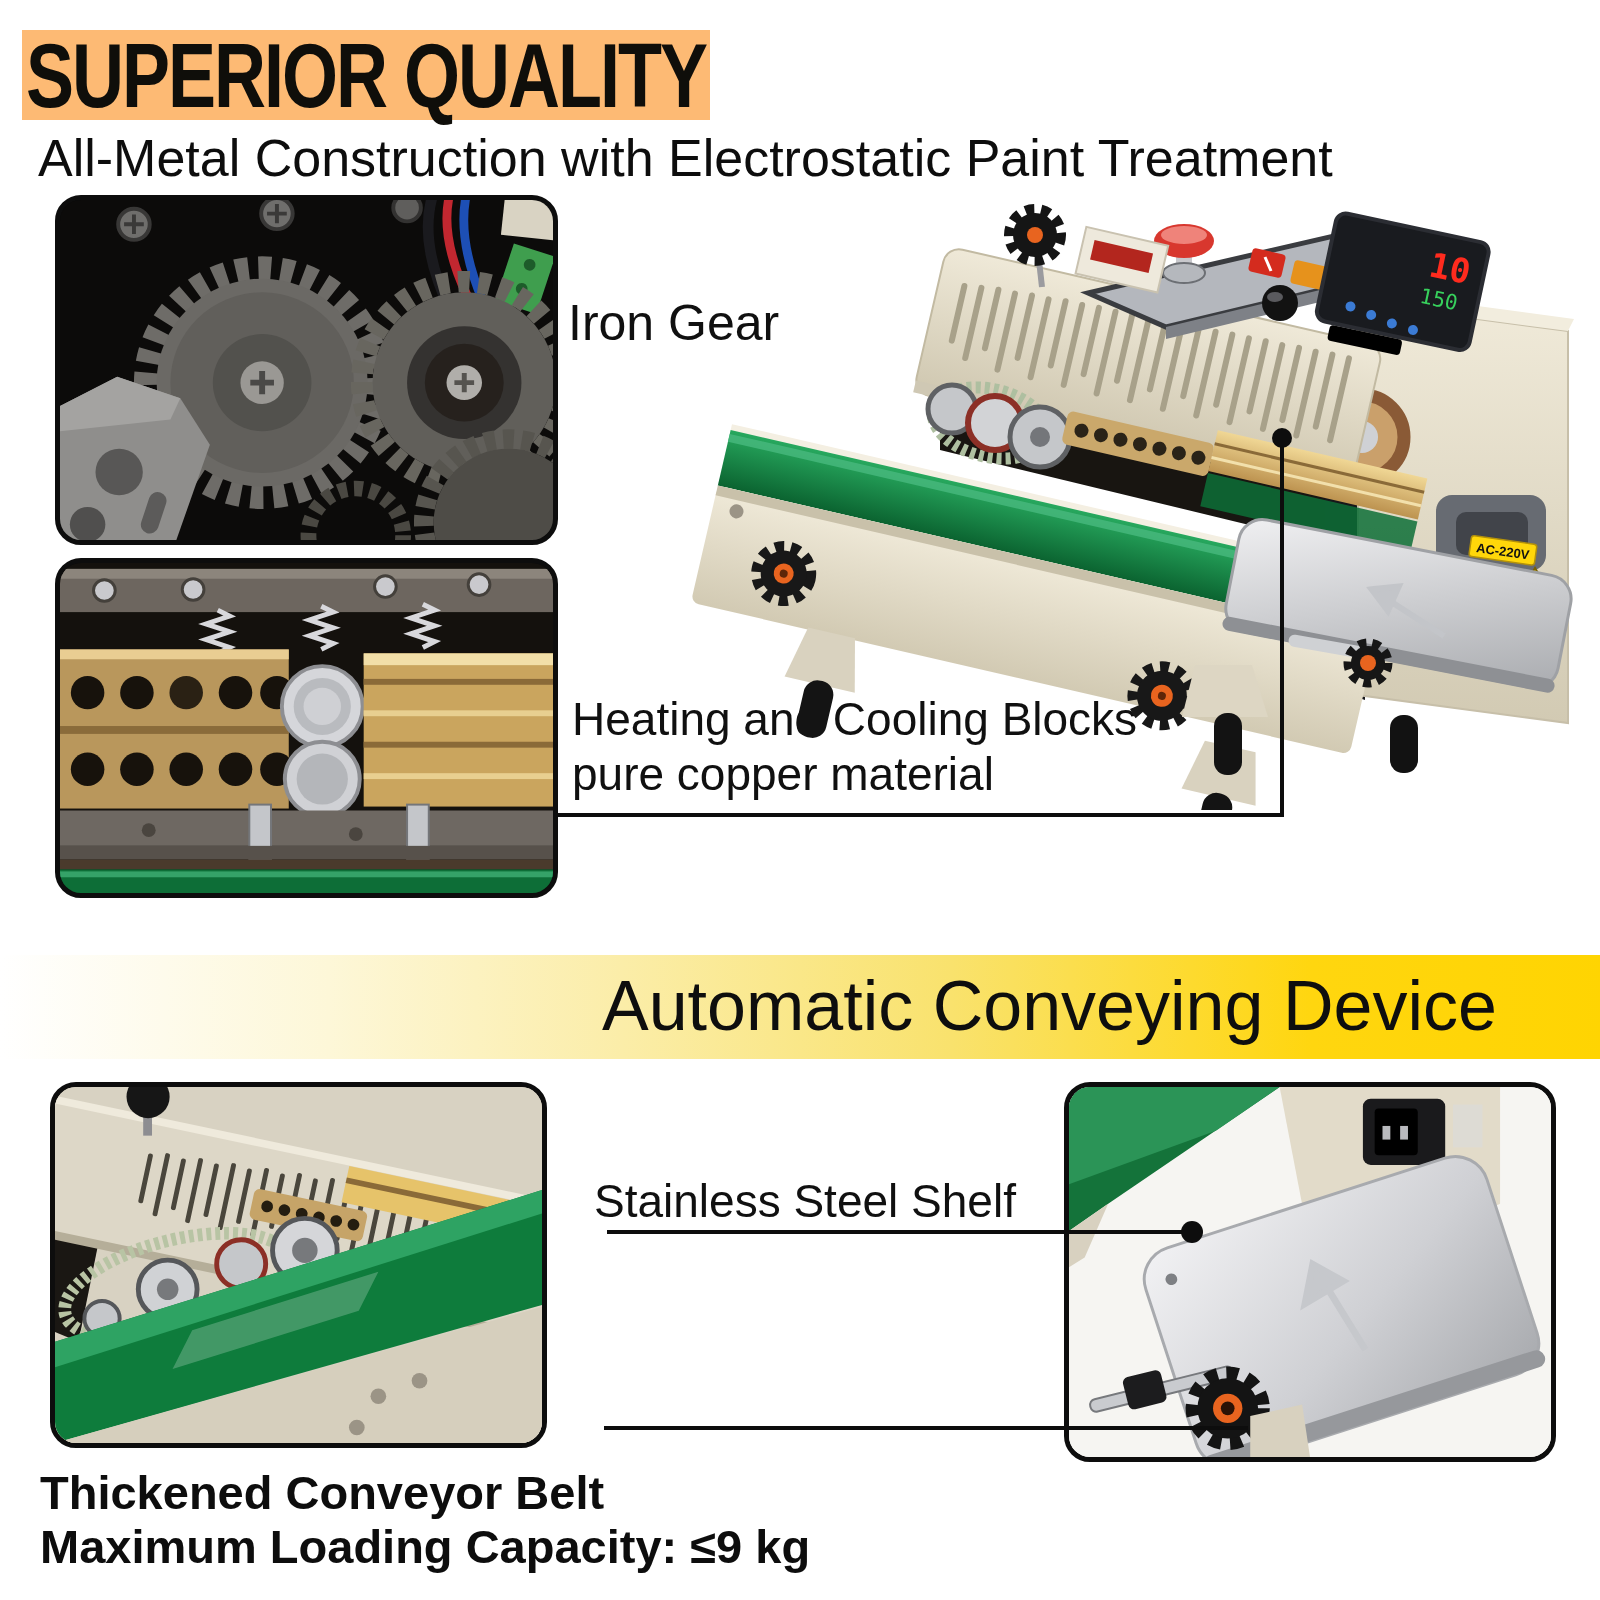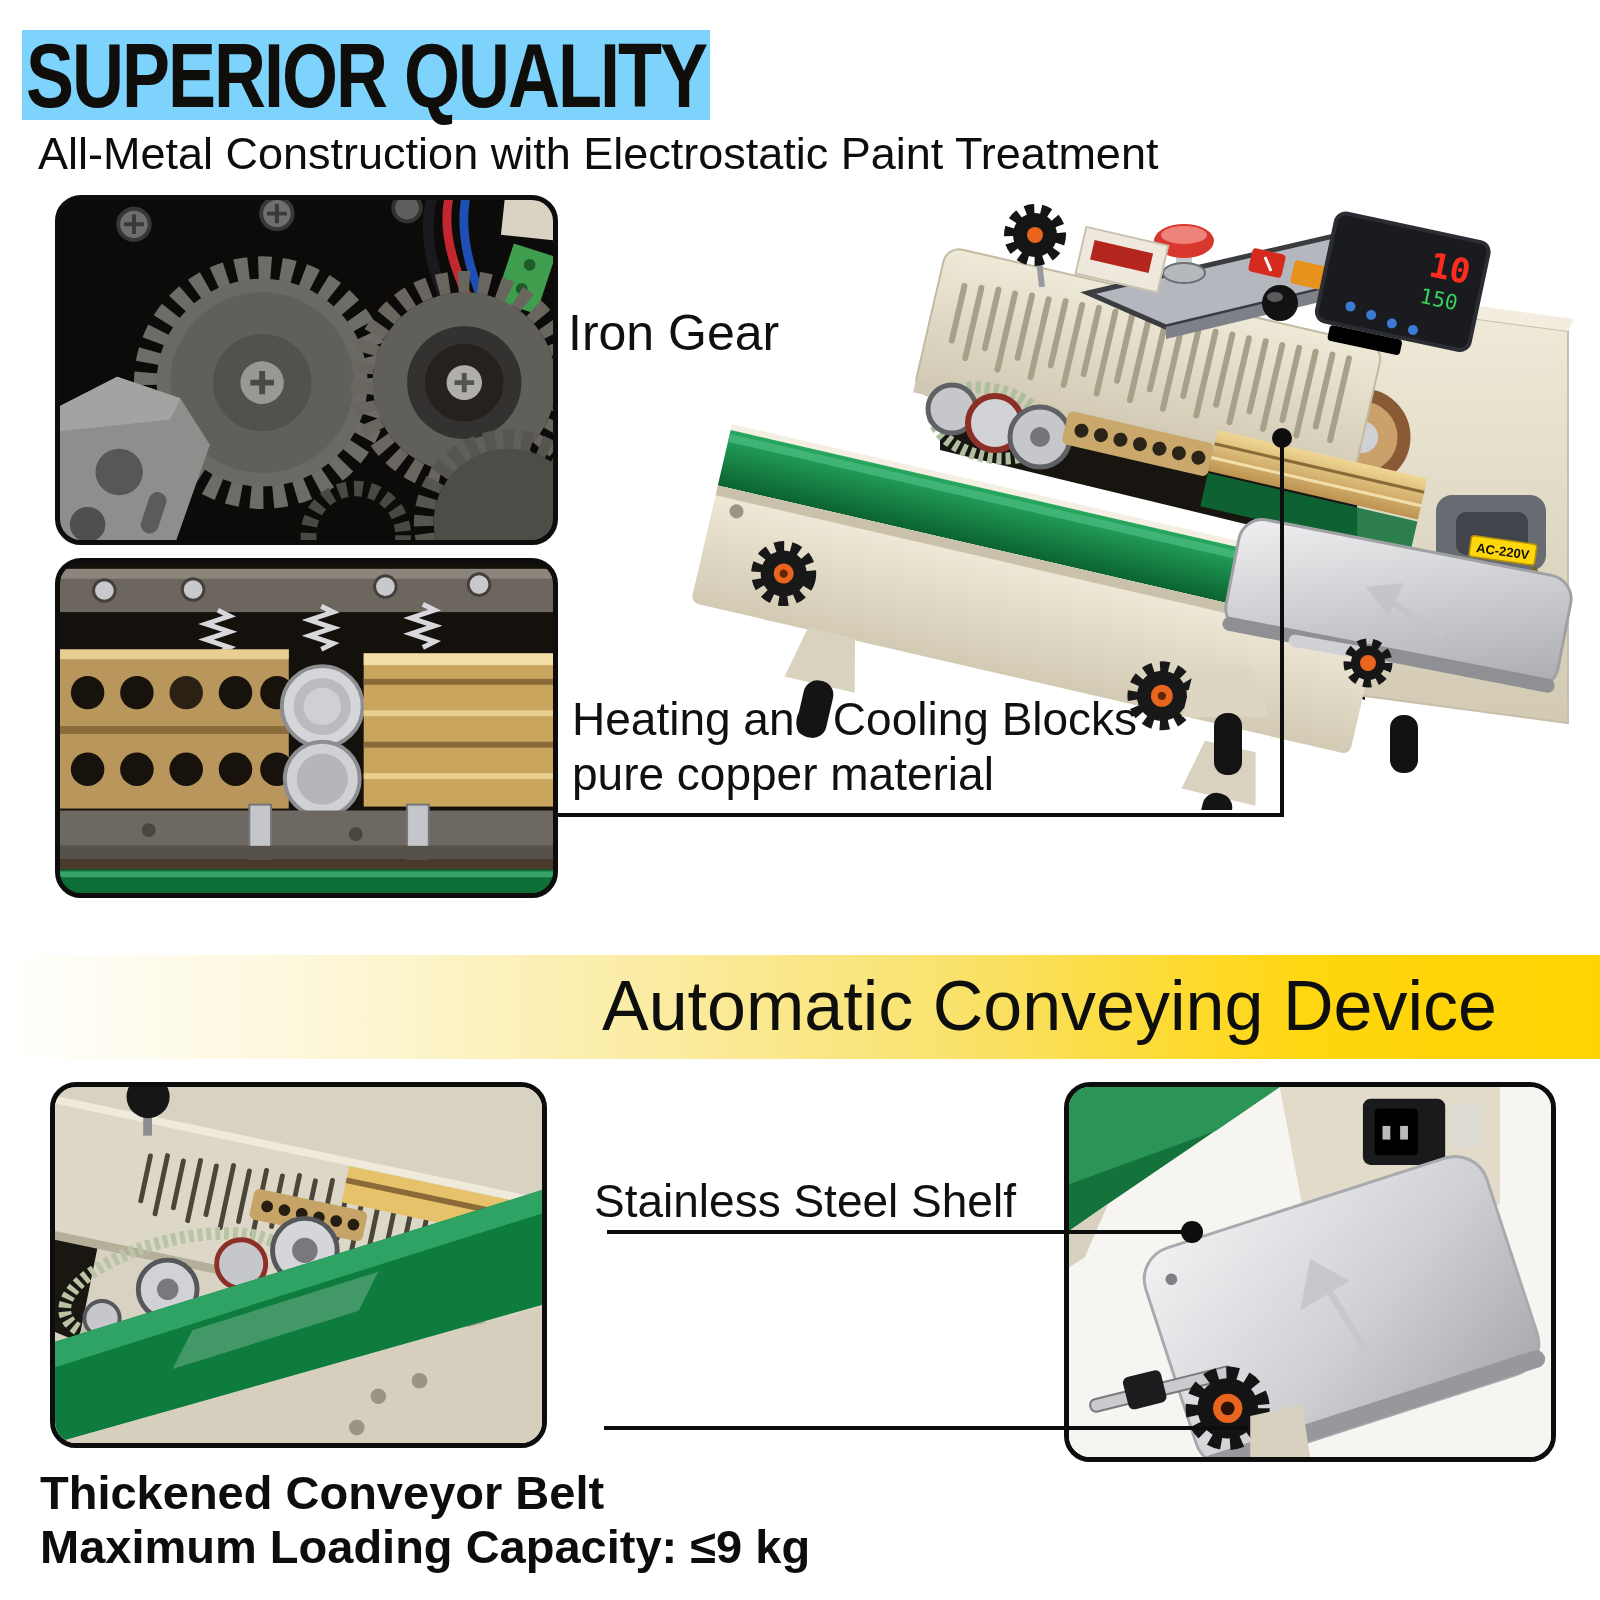--- a/index.html
+++ b/index.html
@@ -2,40 +2,40 @@
 <html><head>
 <meta charset="utf-8">
 <style>
   html,body{margin:0;padding:0;background:#ffffff;}
   .canvas{position:relative;width:1600px;height:1600px;background:#ffffff;overflow:hidden;
           font-family:"Liberation Sans",sans-serif;color:#0d0d0d;}
   .banner1{position:absolute;left:22px;top:30px;width:688px;height:90px;
            display:flex;align-items:center;justify-content:center;}
   .hero{display:inline-block;font-weight:bold;font-size:72px;letter-spacing:-2px;
         transform:scaleY(1.26);transform-origin:center;white-space:nowrap;color:#0f0e0a;}
-  .subtitle{position:absolute;left:38px;top:128px;font-size:45px;white-space:nowrap;}
+  .subtitle{position:absolute;left:38px;top:128px;font-size:52px;white-space:nowrap;}
   .label{position:absolute;font-size:46px;line-height:55px;white-space:nowrap;color:#101010;}
   .photo{position:absolute;box-sizing:border-box;border:5px solid #0d0d0d;border-radius:26px;
          overflow:hidden;background:#0b0b0b;}
   .photo svg{display:block;width:100%;height:100%;}
   .machine{position:absolute;left:690px;top:195px;width:910px;height:615px;z-index:1;}
   .lline{position:absolute;background:#0d0d0d;z-index:10;}
   .ldot{position:absolute;background:#0d0d0d;border-radius:50%;z-index:10;}
   .banner2{position:absolute;left:0;top:955px;width:1600px;height:104px;z-index:2;
            background:linear-gradient(90deg,#ffffff 0%,#fefaе5 12%,#fdf5cd 22%,#fbe992 42%,#f9dd52 62%,#ffd60f 80%,#ffd400 100%);
            background:linear-gradient(90deg,#ffffff 0%,#fdf7d8 20%,#fbeda8 38%,#f9e26d 58%,#ffd60f 80%,#ffd400 100%);padding-left:40px;}
   .banner2-text{position:absolute;left:602px;top:0;line-height:102px;font-size:70px;white-space:nowrap;color:#0e0e0e;}
   .footer{position:absolute;left:40px;top:1466px;font-size:47px;line-height:54px;font-weight:bold;}
 </style>
 </head>
 <body>
 
 <div class="canvas">
 
-  <div class="banner1" style="background:#7dd3fc;">
+  <div class="banner1" style="background:#fdba74;">
     <span class="hero">SUPERIOR QUALITY</span>
   </div>
   <div class="subtitle">All-Metal Construction with Electrostatic Paint Treatment</div>
 
   <div class="photo" style="left:55px;top:195px;width:503px;height:350px;">
     <svg viewBox="0 0 500 350" preserveAspectRatio="none">
       <rect x="0" y="0" width="500" height="350" fill="#0c0b0a"></rect>
 
       <g>
         <circle cx="75" cy="25" r="16" fill="#6f6e6c" stroke="#383736" stroke-width="4"></circle>
@@ -337,21 +337,21 @@
       <circle cx="678" cy="468" r="20" fill="none" stroke="#161616" stroke-width="9" stroke-dasharray="8 6"></circle>
       <circle cx="678" cy="468" r="17" fill="#161616"></circle>
       <circle cx="678" cy="468" r="8" fill="#e8641f"></circle>
     </g>
 
     <rect x="700" y="520" width="28" height="58" rx="13" fill="#121212"></rect>
     <polygon points="505,470 562,470 578,522 492,522" fill="#ddd6c3"></polygon>
     <rect x="524" y="518" width="28" height="62" rx="13" fill="#131313"></rect>
   </svg>
 
-  <div class="label" style="left:568px;top:306px;font-size:50px;">Iron Gear</div>
+  <div class="label" style="left:568px;top:296px;font-size:50px;">Iron Gear</div>
 
   <div class="label" style="left:572px;top:692px;">
     <div>Heating and Cooling Blocks</div>
     <div>pure copper material</div>
   </div>
 
   <div class="lline" style="left:557px;top:813px;width:727px;height:4px;"></div>
   <div class="lline" style="left:1280px;top:438px;width:4px;height:379px;"></div>
   <div class="ldot" style="left:1272px;top:428px;width:20px;height:20px;"></div>
 

